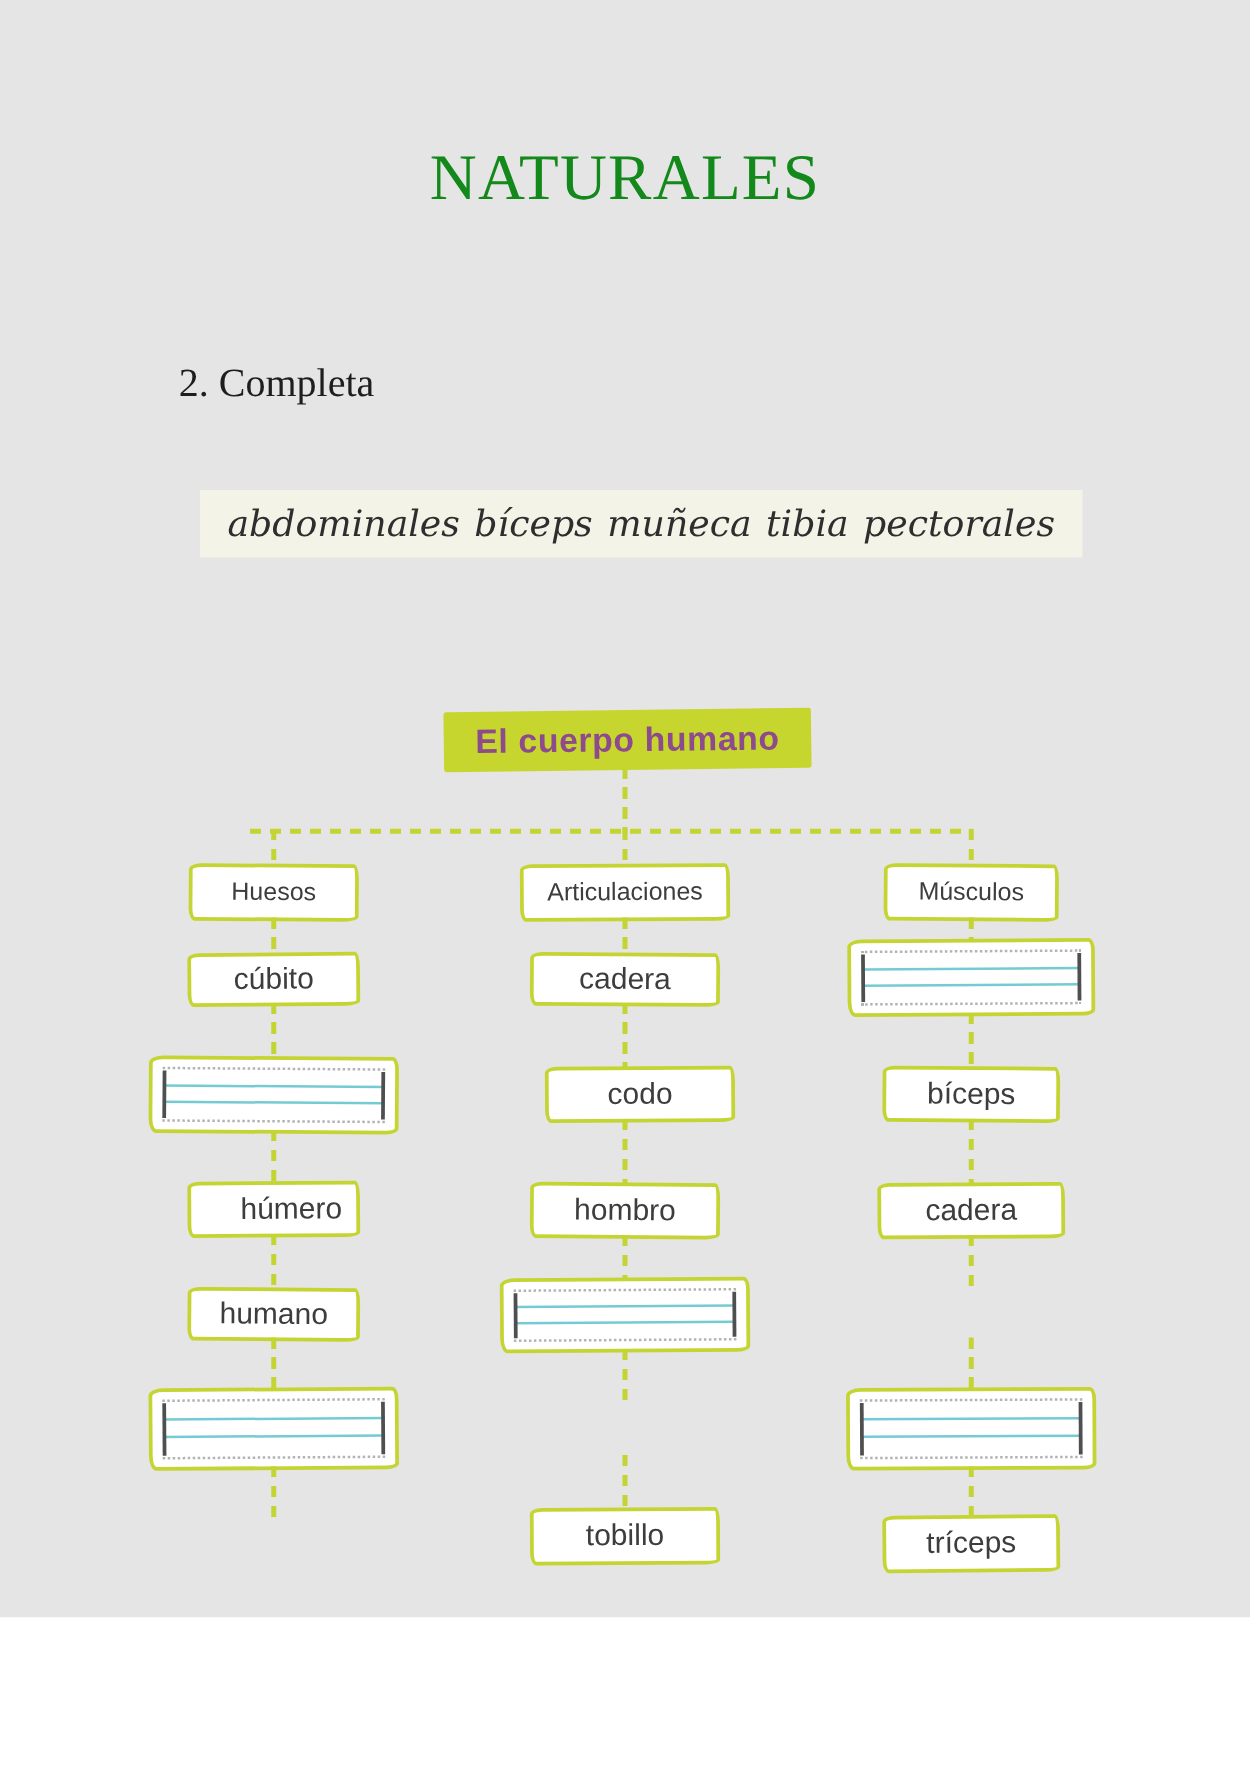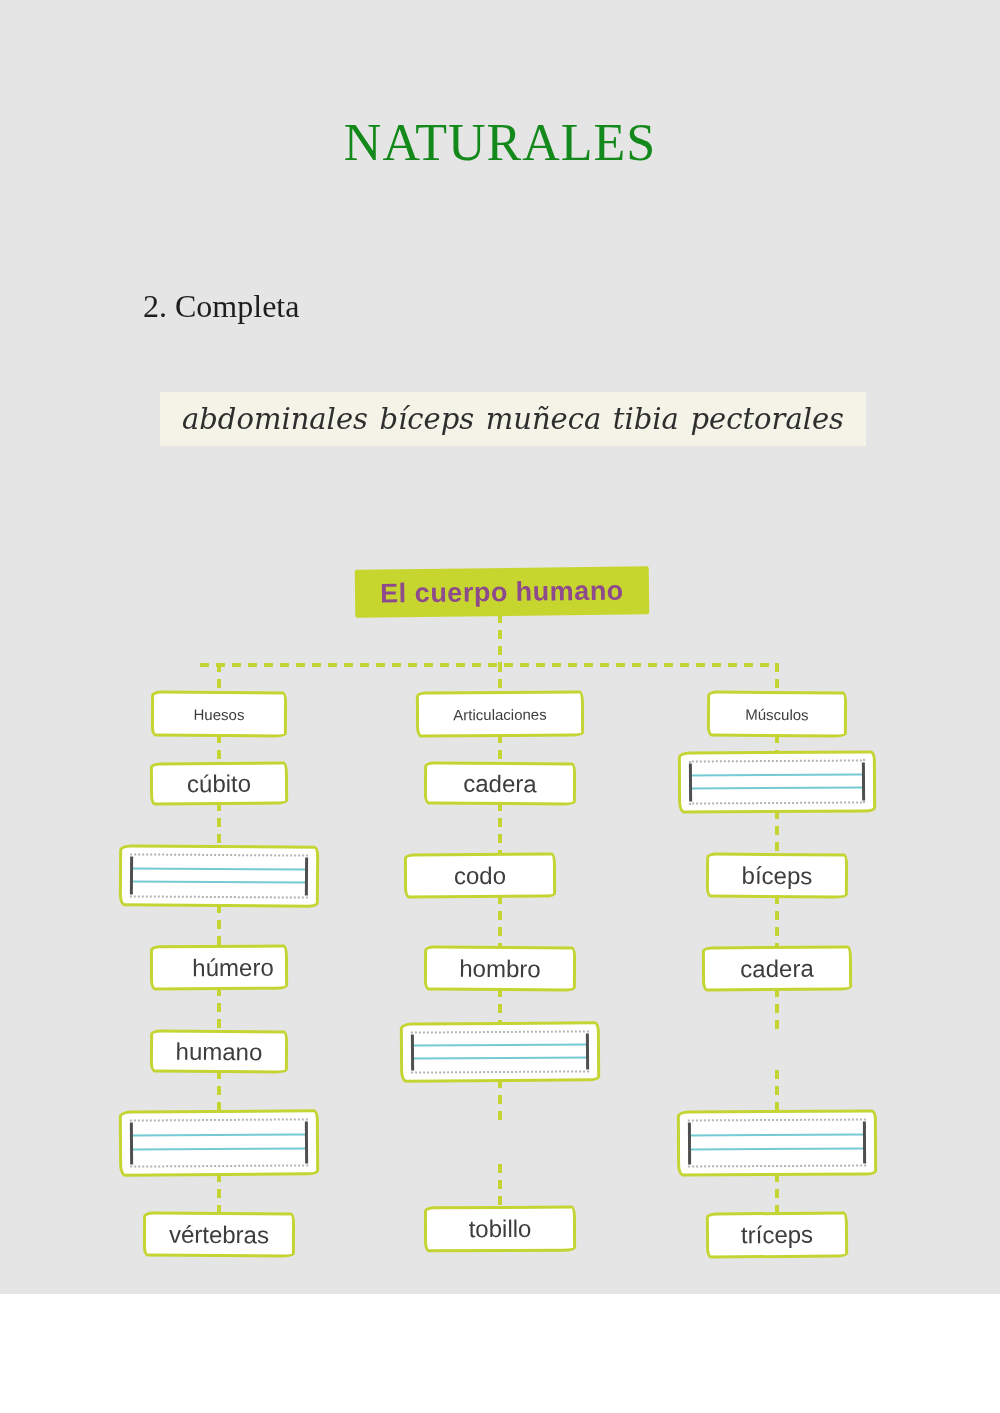--- a/index.html
+++ b/index.html
@@ -23,21 +23,21 @@
          color:var(--word-text);}
   .map{position:absolute;inset:0;}
   .root-box{position:absolute;left:355px;top:568px;width:294px;height:48px;
             background:var(--root-fill);display:flex;align-items:center;justify-content:center;
             transform:rotate(-0.7deg);border-radius:2px;}
   .root-box span{font-weight:bold;font-size:27px;color:var(--purple);letter-spacing:.5px;}
   .term-box{position:absolute;background:#fff;border:3px solid var(--green);
             border-radius:10px 4px 12px 5px / 5px 12px 4px 10px;
             display:flex;align-items:center;justify-content:center;box-sizing:border-box;}
   .term-box span{font-size:24px;color:var(--label-gray);white-space:nowrap;}
-  .term-box.header span{font-size:15px;}
+  .term-box.header span{font-size:20px;}
   .blank-box{position:absolute;background:#fff;border:3px solid var(--green);
              border-radius:12px 5px 10px 6px / 6px 10px 5px 12px;box-sizing:border-box;}
   .blank-inner{position:absolute;left:8px;right:8px;top:6px;bottom:6px;
                border-top:2px dotted var(--dot-gray);border-bottom:2px dotted var(--dot-gray);}
   .cyan{position:absolute;left:1px;right:1px;height:2px;background:var(--cyan);}
   .bar{position:absolute;top:1px;bottom:1px;width:3px;background:var(--bar-gray);}
   .vline{position:absolute;width:4px;
          background:repeating-linear-gradient(to bottom,var(--green) 0 9px,transparent 9px 16px);}
   .hline{position:absolute;height:4px;
          background:repeating-linear-gradient(to right,var(--green) 0 9px,transparent 9px 16px);}
@@ -93,33 +93,30 @@
       <div class="vline" style="left: 217px; top: 1070px; height: 43px;"></div>
       <div class="blank-box" style="left: 119px; top: 1110px; width: 200px; height: 66px; transform: rotate(-0.4deg);">
         <div class="blank-inner">
           <div class="cyan" style="top: 30%;"></div>
           <div class="cyan" style="top: 62%;"></div>
           <div class="bar" style="left: 0px;"></div>
           <div class="bar" style="right: 0px;"></div>
         </div>
       </div>
       <div class="vline" style="left: 217px; top: 1173px; height: 42px;"></div>
-      <div class="term-box" style="left: 143px; top: 1212px; width: 152px; height: 45px; transform: rotate(0.35deg);">
-        <span>vértebras</span>
-      </div>
       <div class="vline" style="left: 498px; top: 663px; height: 31px;"></div>
       <div class="term-box header" style="left: 416px; top: 691px; width: 168px; height: 46px; transform: rotate(-0.35deg);">
         <span>Articulaciones</span>
       </div>
       <div class="vline" style="left: 498px; top: 734px; height: 31px;"></div>
       <div class="term-box" style="left: 424px; top: 762px; width: 152px; height: 43px; transform: rotate(0.4deg);">
         <span>cadera</span>
       </div>
       <div class="vline" style="left: 498px; top: 802px; height: 54px;"></div>
-      <div class="term-box" style="left: 404px; top: 853px; width: 152px; height: 45px; transform: rotate(-0.35deg);">
+      <div class="term-box" style="left: 436px; top: 853px; width: 152px; height: 45px; transform: rotate(-0.35deg);">
         <span>codo</span>
       </div>
       <div class="vline" style="left: 498px; top: 895px; height: 54px;"></div>
       <div class="term-box" style="left: 424px; top: 946px; width: 152px; height: 45px; transform: rotate(0.45deg);">
         <span>hombro</span>
       </div>
       <div class="vline" style="left: 498px; top: 988px; height: 37px;"></div>
       <div class="blank-box" style="left: 400px; top: 1022px; width: 200px; height: 60px; transform: rotate(-0.4deg);">
         <div class="blank-inner">
           <div class="cyan" style="top: 30%;"></div>

